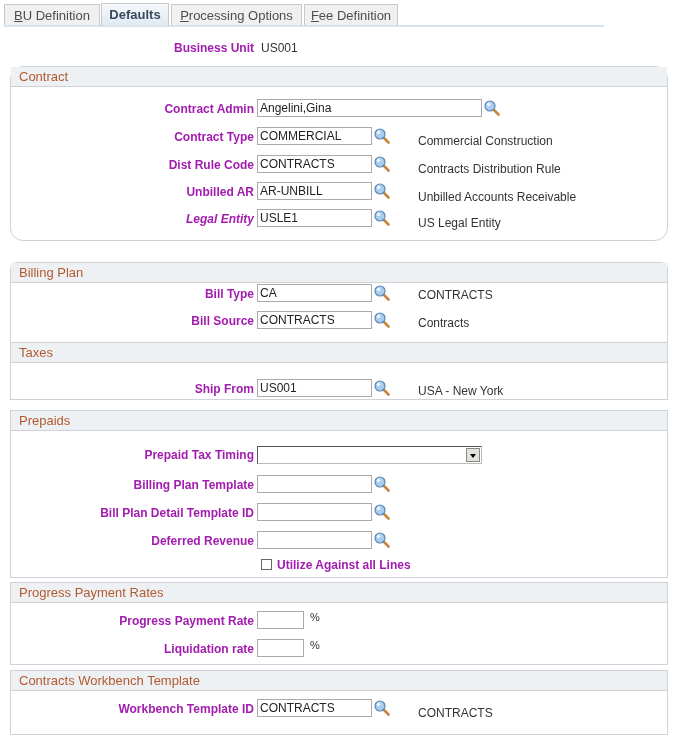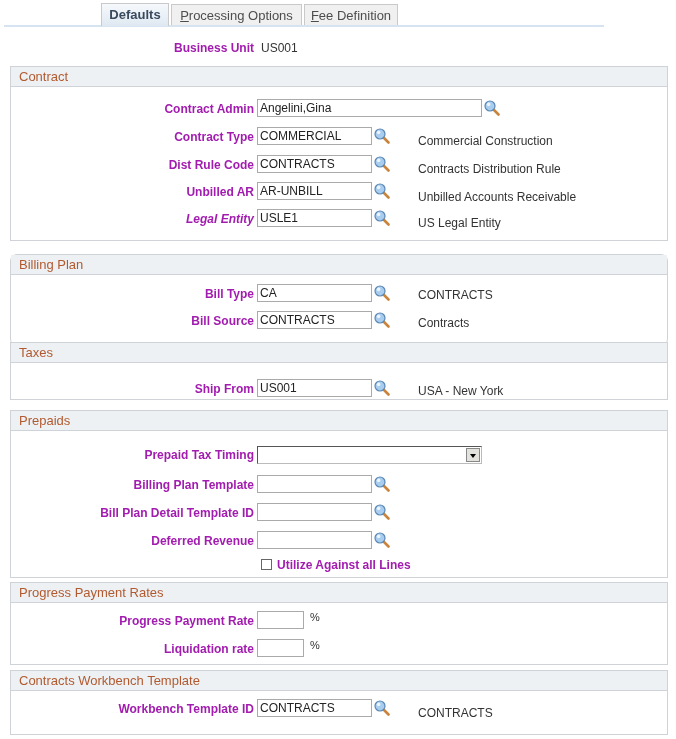--- a/index.html
+++ b/index.html
@@ -41,30 +41,31 @@
     <symbol id="mag" viewBox="0 0 16 16">
       <line x1="9" y1="9" x2="14.5" y2="14.5" stroke="#c8843a" stroke-width="2.6" stroke-linecap="round"></line>
       <circle cx="6" cy="6" r="5" fill="#a9cdee" stroke="#5b87b5" stroke-width="1.2"></circle>
       <circle cx="4.6" cy="4.4" r="1.8" fill="#e9f4fd"></circle>
     </symbol>
   </defs>
 </svg>
 
 <div class="abs tabbar">
   <div class="tabline"></div>
+  <div class="tab" style="left:4px;width:96px;"><u>B</u><span>U Definition</span></div>
   <div class="tab active" style="left:101px;width:68px;"><span>Defaults</span></div>
   <div class="tab" style="left:171px;width:131px;"><u>P</u><span>rocessing Options</span></div>
   <div class="tab" style="left:304px;width:94px;"><u>F</u><span>ee Definition</span></div>
 </div>
 
 <span class="lbl" style="left:150px;top:41px;width:104px;">Business Unit</span>
 <span class="val" style="left:261px;top:41px;">US001</span>
 <span class="val" style="left:418px;top:41px;margin-top:24px;">US001 NEW YORK OPERATIONS</span>
 
-<div class="section" style="top:66px;height:175px;">
+<div class="section" style="top:66px;height:175px;border-radius:13px;">
   <div class="hdr">Contract</div>
 </div>
 <span class="lbl" style="left:100px;top:102px;width:154px;">Contract Admin</span>
 <input class="input" style="left: 257px; top: 99px; width: 225px;" value="Angelini,Gina">
 <svg class="lookup" style="left:484px;top:100px;">
     <use href="#mag"></use>
   </svg>
 
 <span class="lbl" style="left:100px;top:130px;width:154px;">Contract Type</span>
 <input class="input" style="left: 257px; top: 127px; width: 115px;" value="COMMERCIAL">
@@ -87,21 +88,21 @@
   </svg>
 <span class="desc" style="left:418px;top:190px;">Unbilled Accounts Receivable</span>
 
 <span class="lbl" style="left:100px;top:212px;width:154px;font-style:italic;">Legal Entity</span>
 <input class="input" style="left: 257px; top: 209px; width: 115px;" value="USLE1">
 <svg class="lookup" style="left:374px;top:210px;">
     <use href="#mag"></use>
   </svg>
 <span class="desc" style="left:418px;top:216px;">US Legal Entity</span>
 
-<div class="section" style="top:254px;height:92px;border-radius:7px;">
+<div class="section" style="top:262px;height:92px;border-radius:7px;">
   <div class="hdr">Billing Plan</div>
 </div>
 <span class="lbl" style="left:100px;top:287px;width:154px;">Bill Type</span>
 <input class="input" style="left: 257px; top: 284px; width: 115px;" value="CA">
 <svg class="lookup" style="left:374px;top:285px;">
     <use href="#mag"></use>
   </svg>
 <span class="desc" style="left:418px;top:288px;">CONTRACTS</span>
 
 <span class="lbl" style="left:100px;top:314px;width:154px;">Bill Source</span>

